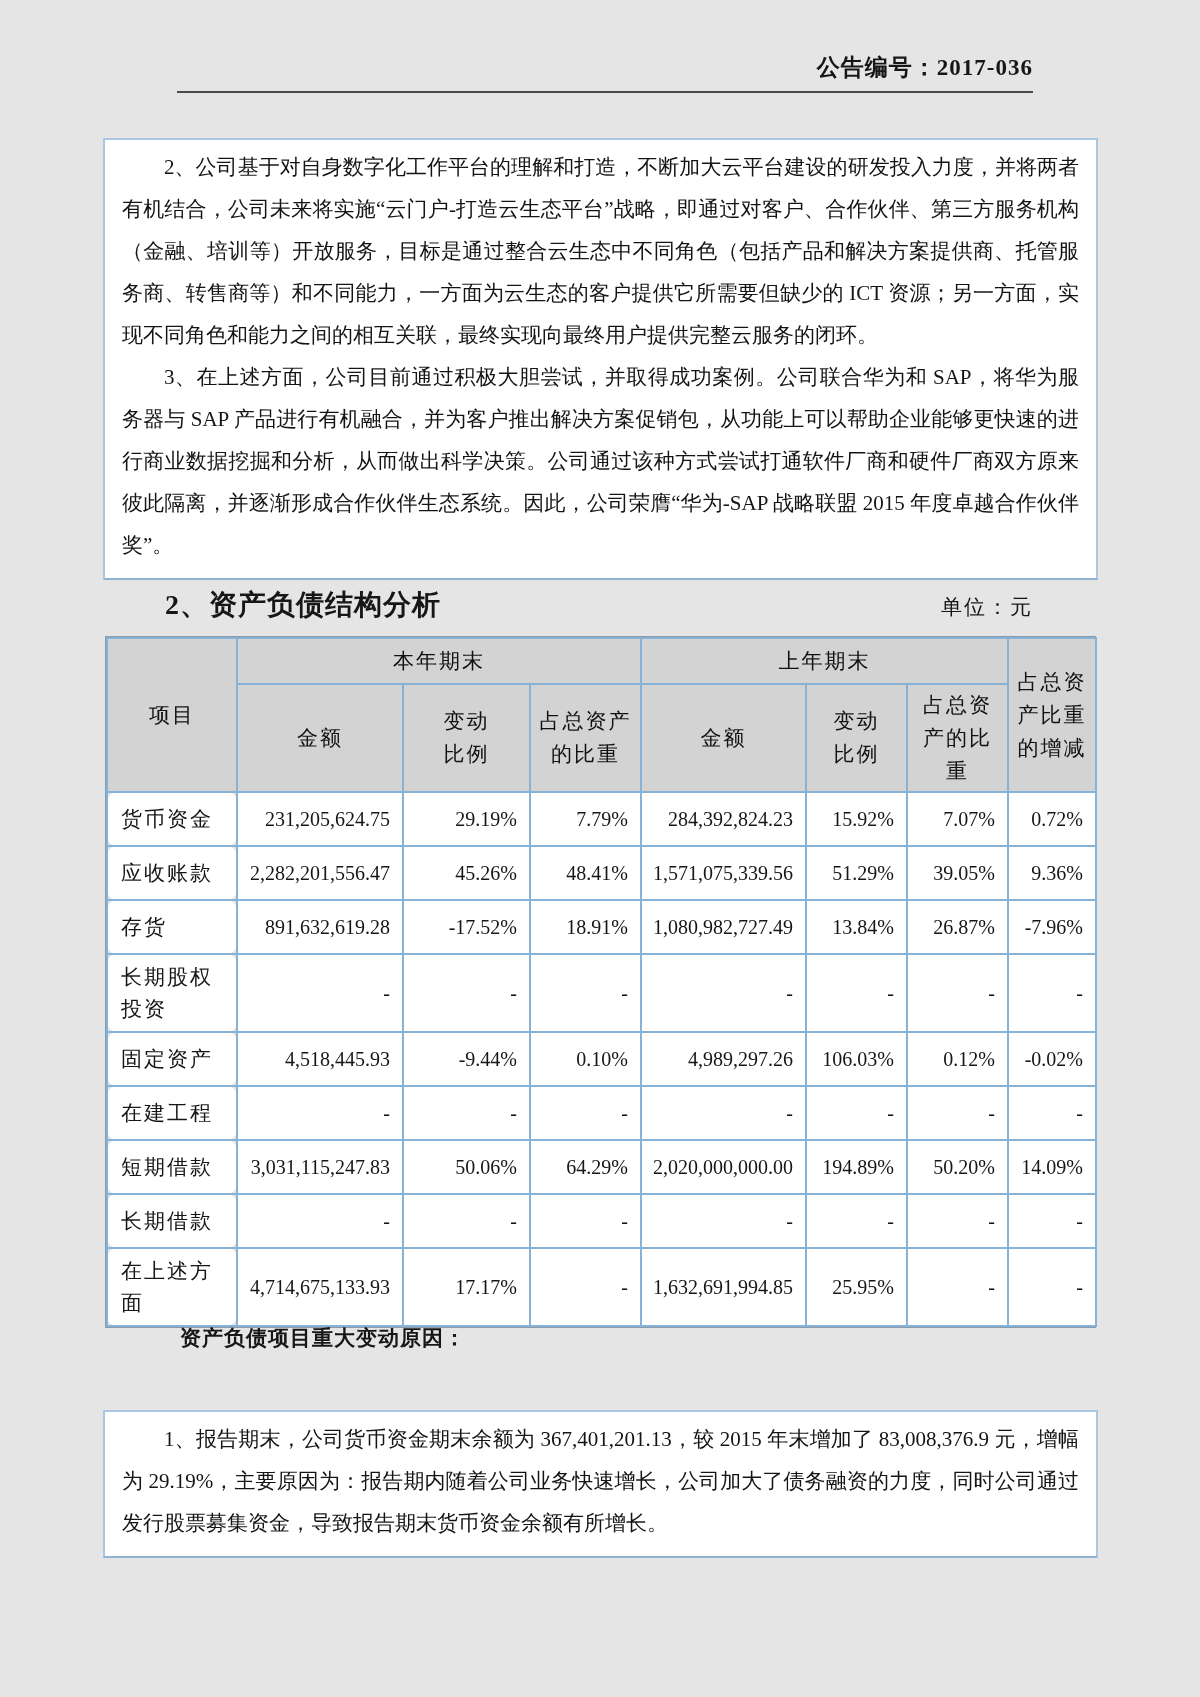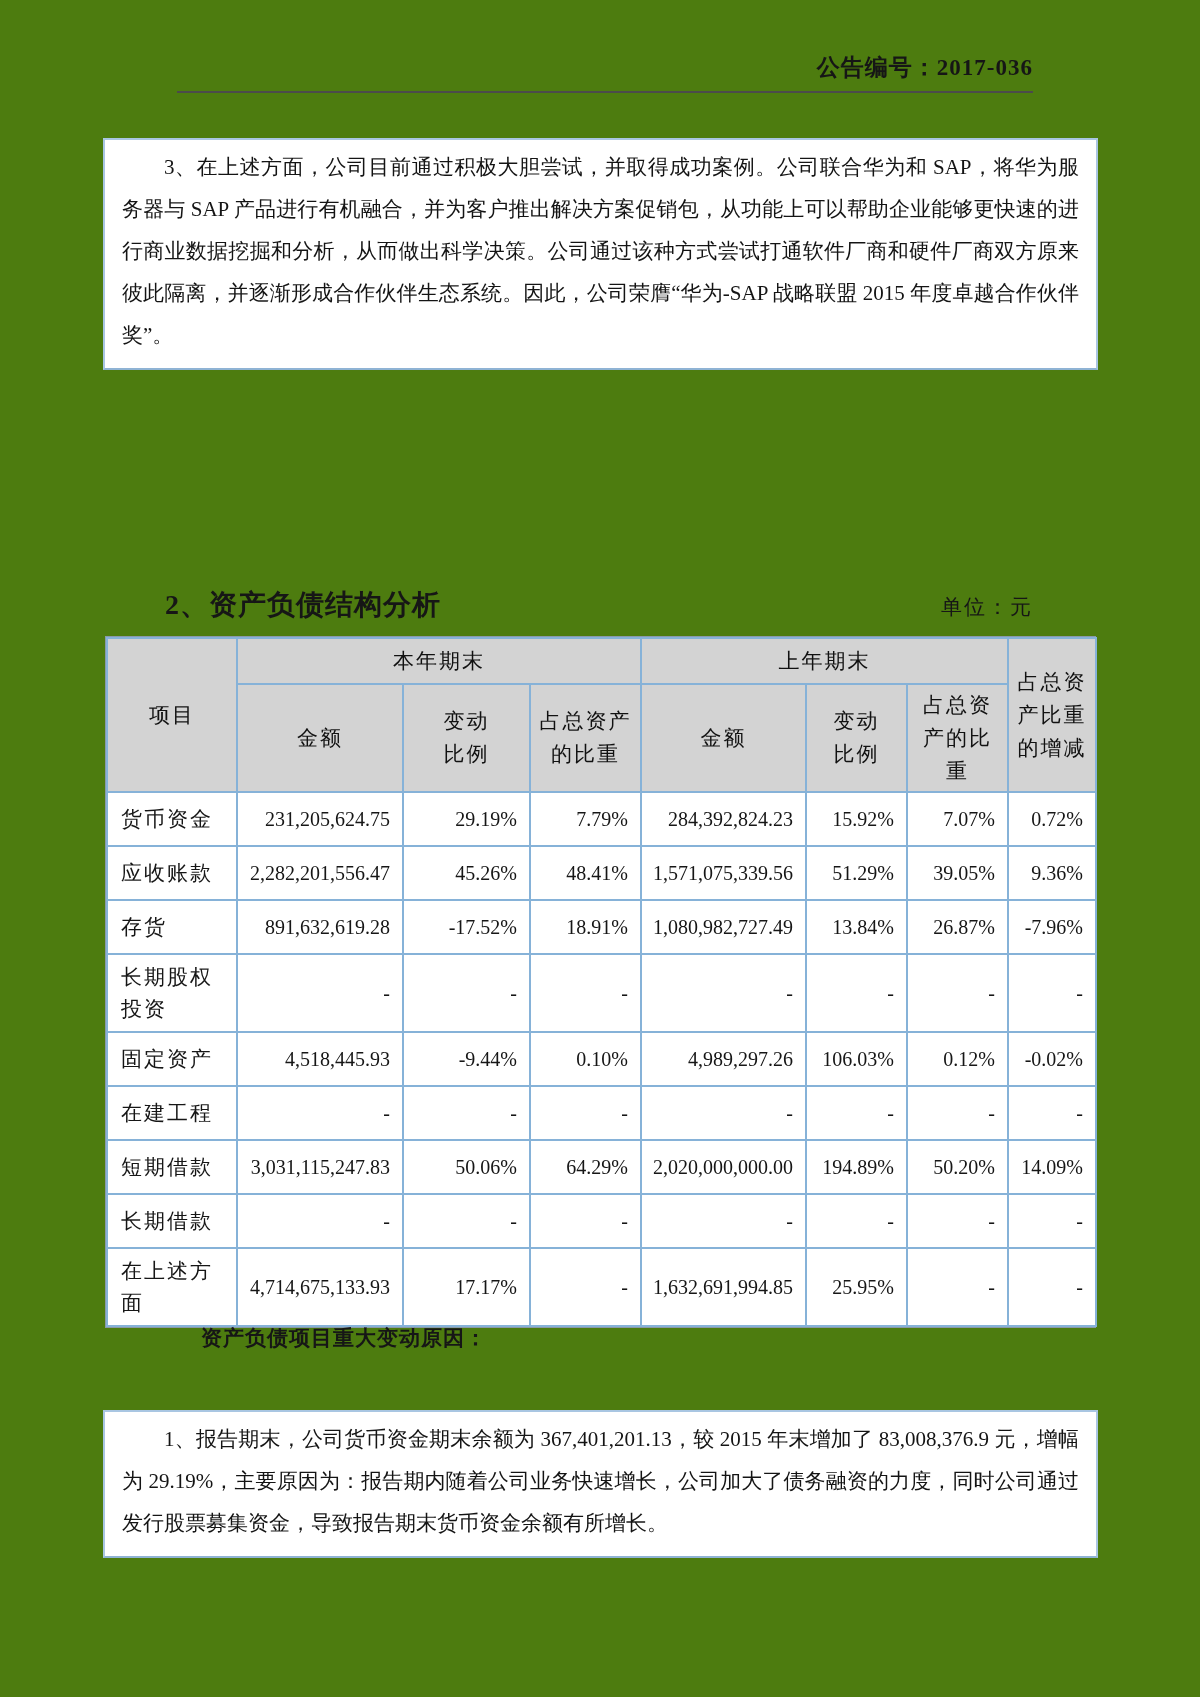--- a/index.html
+++ b/index.html
@@ -1,20 +1,20 @@
 <!DOCTYPE html>
 <html><head>
 <meta charset="utf-8">
 <style>
   * { margin:0; padding:0; box-sizing:border-box; }
   html,body { background:#ffffff; }
   .page {
     position:relative;
     width:1200px; height:1697px;
-    background:#4d7c0f;
+    background:#e5e5e5;
     font-family:"Liberation Serif","DejaVu Serif",serif;
     color:#161616;
     overflow:hidden;
   }
   .doc-header {
     position:absolute; left:177px; top:52px; width:856px;
     text-align:right;
     font-size:23px; font-weight:bold; letter-spacing:1px;
     padding-bottom:8px;
     border-bottom:2px solid #4b4b4b;
@@ -59,43 +59,44 @@
     letter-spacing:2px;
     color:#111;
   }
   .thr1 { height:46px; }
   .thr2 { height:108px; }
   th.multiline { white-space:pre-line; line-height:33px; }
   table.balance tbody tr { height:54px; background:#ffffff; }
   td.c-item {
     font-size:21px; text-align:left;
     padding:6px 14px 6px 13px;
-    letter-spacing:2px; line-height:32px;
+    letter-spacing:2px; line-height:32px;border-radius:10px;
   }
   td.c-num {
     font-size:20px; text-align:right;
     padding:4px 12px 4px 4px;
     font-family:"Liberation Serif","DejaVu Serif",serif;
   }
   td.bold { font-weight:normal; }
   .reasons-heading {
     position:absolute; left:180px; top:1324px;
-    font-size:21px; font-weight:bold; letter-spacing:1px;margin-left:21px;
+    font-size:21px; font-weight:bold; letter-spacing:1px;
   }
 </style>
 </head>
 <body>
 
 <div class="page">
 
   <div class="doc-header">
     <span>公告编号：2017-036</span>
   </div>
 
   <div class="text-box box1">
+    <p>2、公司基于对自身数字化工作平台的理解和打造，不断加大云平台建设的研发投入力度，并将两者有机结合，公司未来将实施“云门户-打造云生态平台”战略，即通过对客户、合作伙伴、第三方服务机构（金融、培训等）开放服务，目标是通过整合云生态中不同角色（包括产品和解决方案提供商、托管服务商、转售商等）和不同能力，一方面为云生态的客户提供它所需要但缺少的 ICT 资源；另一方面，实现不同角色和能力之间的相互关联，最终实现向最终用户提供完整云服务的闭环。</p>
     <p>3、在上述方面，公司目前通过积极大胆尝试，并取得成功案例。公司联合华为和 SAP，将华为服务器与 SAP 产品进行有机融合，并为客户推出解决方案促销包，从功能上可以帮助企业能够更快速的进行商业数据挖掘和分析，从而做出科学决策。公司通过该种方式尝试打通软件厂商和硬件厂商双方原来彼此隔离，并逐渐形成合作伙伴生态系统。因此，公司荣膺“华为-SAP 战略联盟 2015 年度卓越合作伙伴奖”。</p>
   </div>
 
   <div class="section-row">
     <span class="section-title">2、资产负债结构分析</span>
     <span class="unit-label">单位：元</span>
   </div>
 
   <div class="table-wrap">
     <table class="balance">

